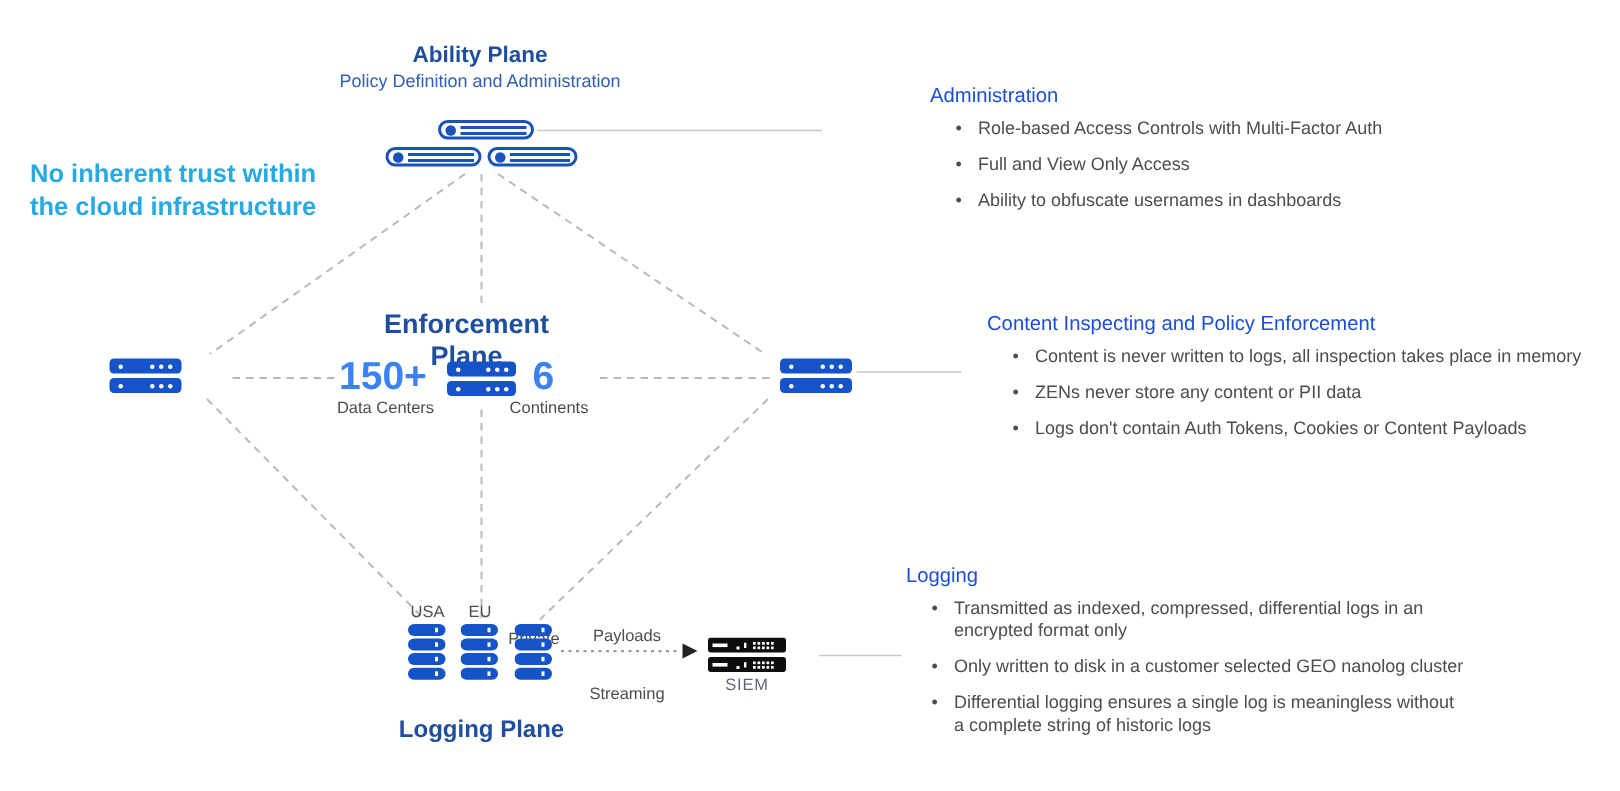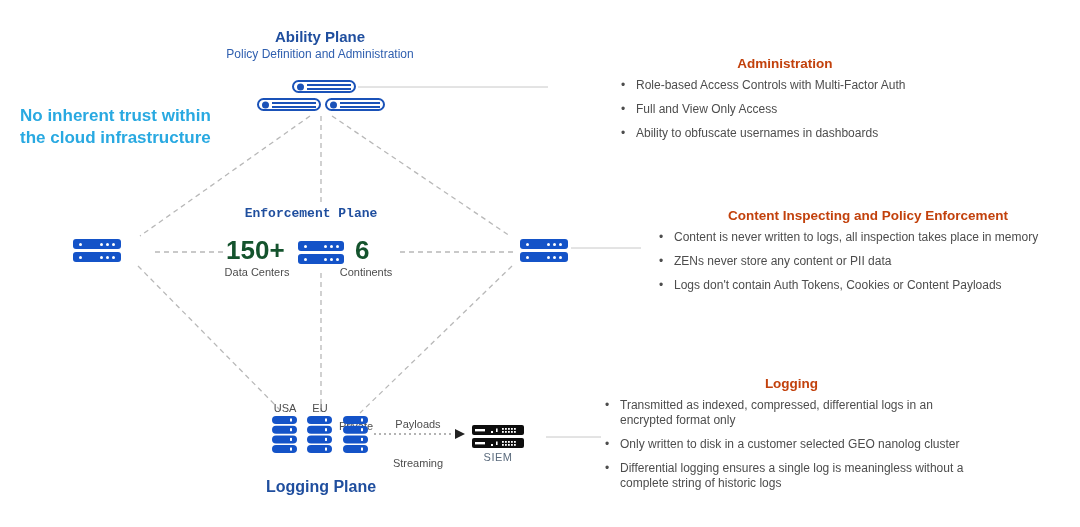--- a/index.html
+++ b/index.html
@@ -7,30 +7,30 @@
     position:relative;width:1080px;height:527px;background:#ffffff;overflow:hidden;
     font-family:"Liberation Sans", sans-serif;color:#4d4d4d;
   }
   .abs{position:absolute;}
   .center{text-align:center;}
 
   
   .plane-title{font-weight:bold;color:#1f4e9e;font-size:15px;}
   .plane-sub{color:#2f5faf;font-size:12px;}
   .statement{color:#29a9e1;font-weight:bold;font-size:17px;line-height:1.3;}
-  .stat-value{color:#14532d;font-weight:bold;font-size:26px;line-height:1;}
+  .stat-value{color:#3b82f6;font-weight:bold;font-size:26px;line-height:1;}
   .small-label{color:#4d4d4d;font-size:11px;line-height:1.1;}
   .siem-label{color:#5b6b7d;font-size:11px;letter-spacing:.5px;}
 
   
   .section{position:absolute;}
-  .section h3{margin:0 0 7px 0;font-size:13.5px;font-weight:bold;color:#c2410c;text-align:center;}
+  .section h3{margin:0 0 7px 0;font-size:13.5px;font-weight:normal;color:#1d4ed8;}
   .section ul{margin:0;padding:0;list-style:none;}
   .section li{
-    position:relative;padding-left:16px;margin:0 0 9px 0;
+    position:relative;padding-left:16px;margin:0 0 9px 16px;
     font-size:12px;line-height:15px;color:#4d4d4d;
   }
   .section li::before{
     content:"\2022";position:absolute;left:1px;top:0;color:#4d4d4d;
   }
 
   
   .srv-outline{
     position:absolute;height:13px;background:#fff;border:2px solid #1a52b8;border-radius:7px;
     box-sizing:border-box;
@@ -98,21 +98,21 @@
       </div>
     <div class="srv-outline" style="left:325px;top:98px;width:60px;">
         <span class="knob"></span>
         <span class="l1"></span>
         <span class="l2"></span>
       </div>
   </div>
 
   <div class="abs statement" style="left:20px;top:105px;width:205px;">No inherent trust within the cloud infrastructure</div>
 
-  <div class="abs center plane-title" style="left:231px;top:206px;width:160px;font-size:13px;font-family:Liberation Mono, monospace;">Enforcement Plane</div>
+  <div class="abs center plane-title" style="left:231px;top:206px;width:160px;font-size:18px;">Enforcement Plane</div>
 
   <div class="rack" style="left:73px;top:239px;width:48px;">
     <div class="bar">
         <span class="d" style="left:6px;"></span>
         <span class="d" style="left:27px;"></span>
         <span class="d" style="left:33px;"></span>
         <span class="d" style="left:39px;"></span>
       </div>
     <div class="bar">
         <span class="d" style="left:6px;"></span>

